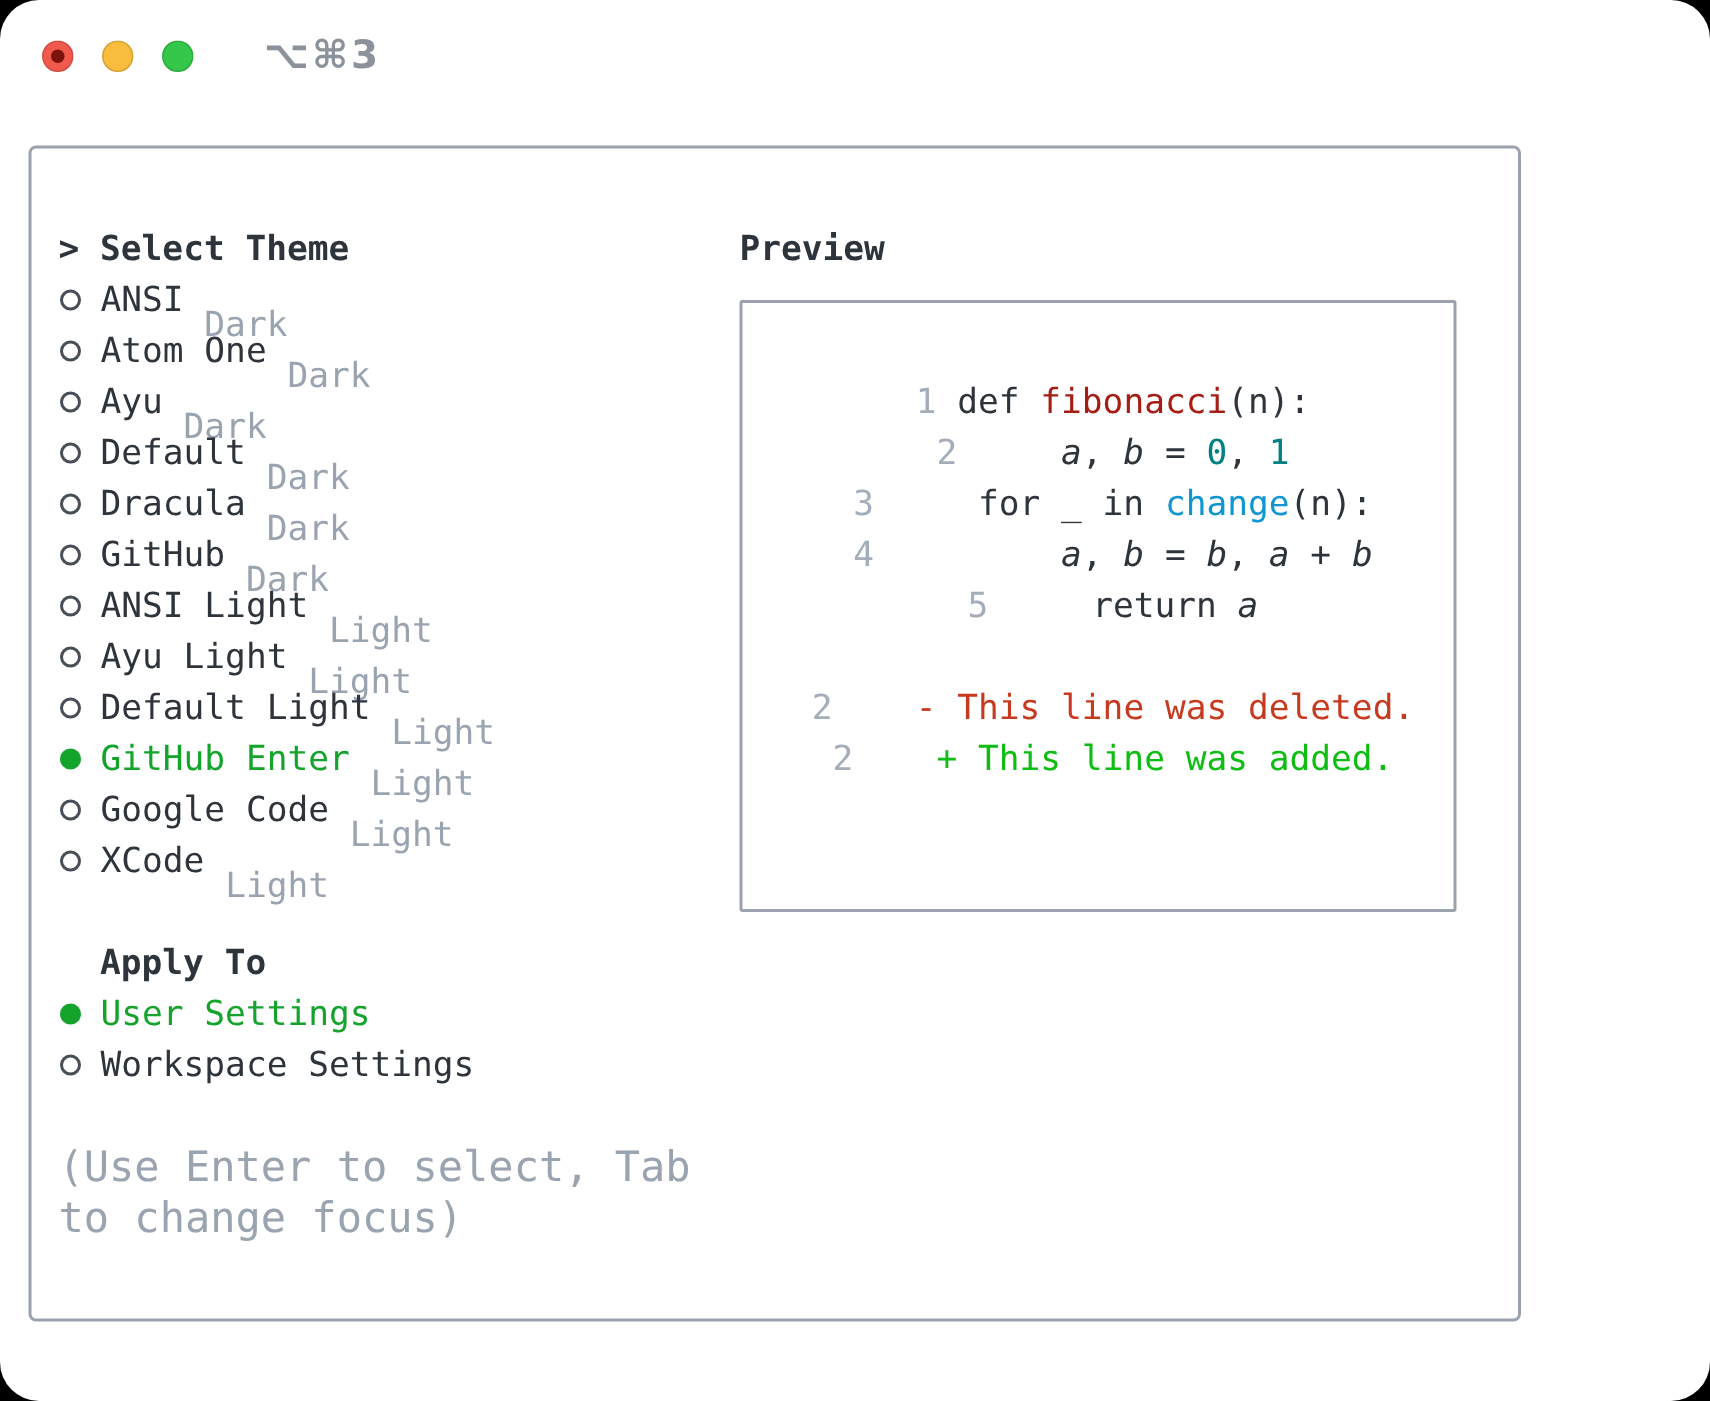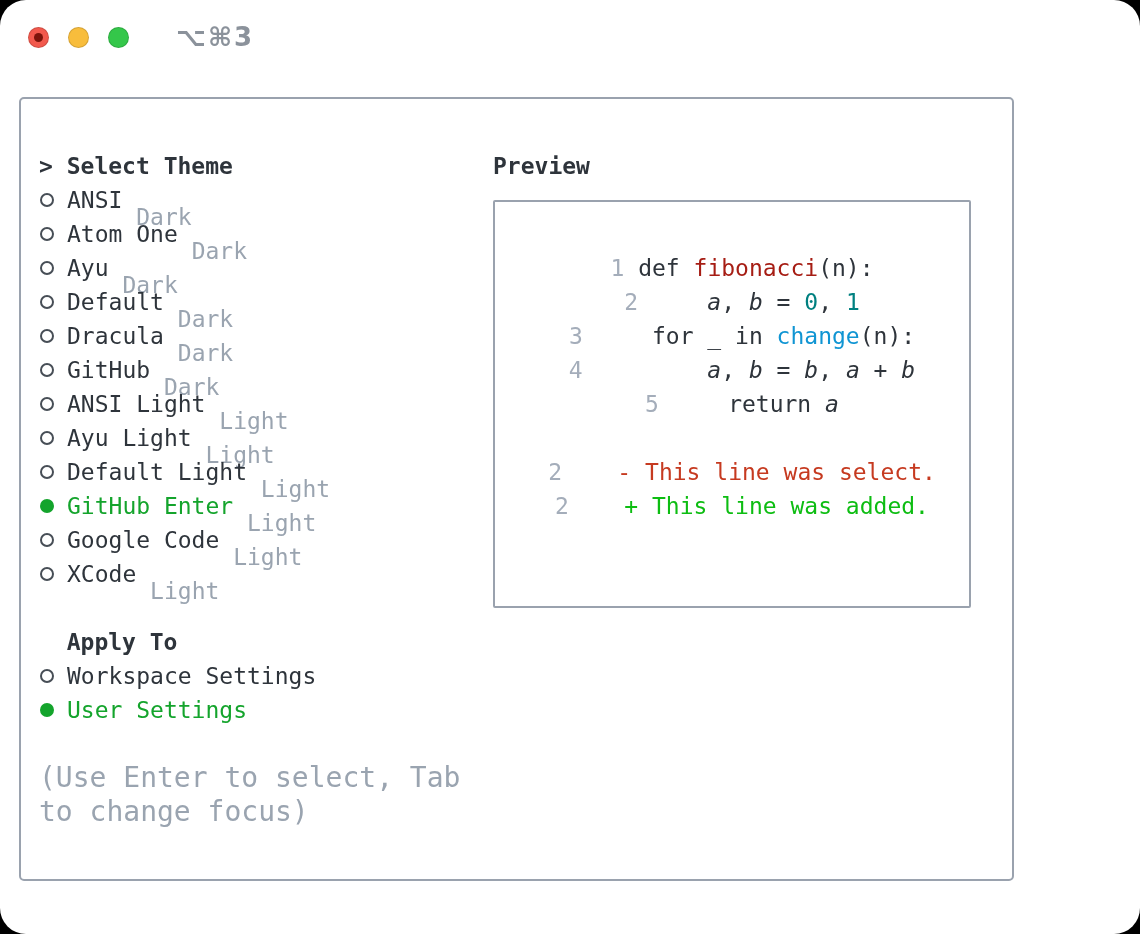--- a/index.html
+++ b/index.html
@@ -166,37 +166,37 @@
           <div class="row"><span class="radio sel"></span><span class="name sel">GitHub Enter</span><span class="variant">Light</span></div>
           <div class="row"><span class="radio"></span><span class="name">Google Code</span><span class="variant">Light</span></div>
           <div class="row"><span class="radio"></span><span class="name">XCode</span><span class="variant">Light</span></div>
         </div>
 
       <div class="row header indent2 mt-blank">
         <span>Apply To</span>
       </div>
 
       <div id="apply-list">
+          <div class="row"><span class="radio sel"></span><span class="name sel">User Settings</span></div>
           <div class="row"><span class="radio"></span><span class="name">Workspace Settings</span></div>
-          <div class="row"><span class="radio sel"></span><span class="name sel">User Settings</span></div>
         </div>
 
       <div class="hint">(Use Enter to select, Tab to change focus)</div>
     </div>
 
     <div class="right-col">
       <div class="row header">
         <span>Preview</span>
       </div>
       <div class="preview-box" id="preview-box">
           <div class="code-line"><span class="ln">1 </span><span class="t-plain">def </span><span class="t-func">fibonacci</span><span class="t-plain">(n):</span></div>
           <div class="code-line"><span class="ln">2 </span><span class="t-plain">    </span><span class="t-var">a</span><span class="t-plain">, </span><span class="t-var">b</span><span class="t-plain"> = </span><span class="t-num">0</span><span class="t-plain">, </span><span class="t-num">1</span></div>
           <div class="code-line"><span class="ln">3 </span><span class="t-plain">    for _ in </span><span class="t-builtin">change</span><span class="t-plain">(n):</span></div>
           <div class="code-line"><span class="ln">4 </span><span class="t-plain">        </span><span class="t-var">a</span><span class="t-plain">, </span><span class="t-var">b</span><span class="t-plain"> = </span><span class="t-var">b</span><span class="t-plain">, </span><span class="t-var">a</span><span class="t-plain"> + </span><span class="t-var">b</span></div>
           <div class="code-line"><span class="ln">5 </span><span class="t-plain">    return </span><span class="t-var">a</span></div>
           <div class="code-line"><span class="ln"></span></div>
-          <div class="code-line"><span class="ln">2 </span><span class="t-del">   - This line was select.</span></div>
+          <div class="code-line"><span class="ln">2 </span><span class="t-del">   - This line was deleted.</span></div>
           <div class="code-line"><span class="ln">2 </span><span class="t-add">   + This line was added.</span></div>
         </div>
     </div>
 
   </div>
 </div>
 
 </body></html>

